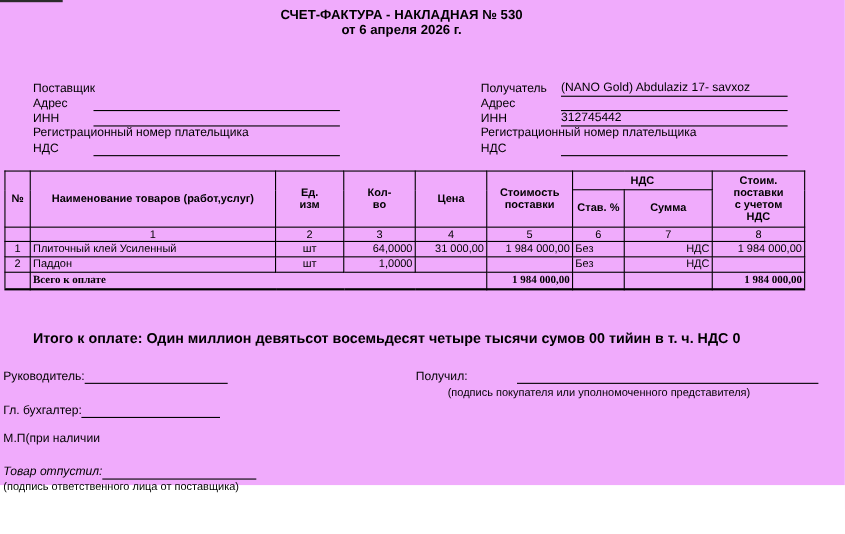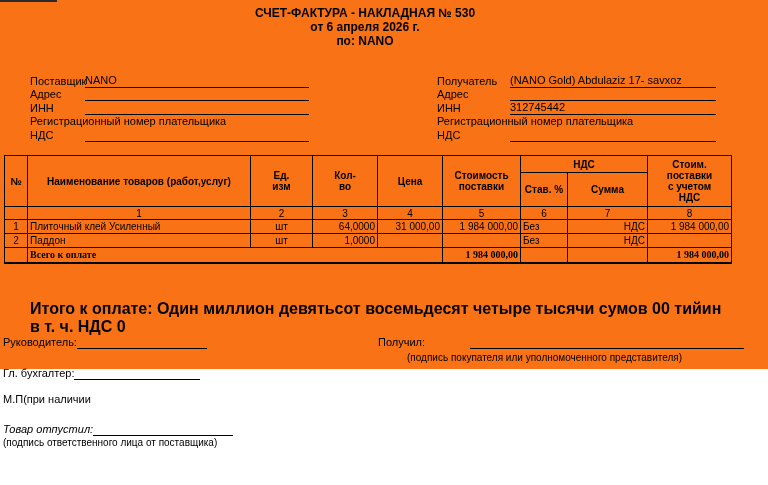--- a/index.html
+++ b/index.html
@@ -4,21 +4,21 @@
 <style>
   * { margin: 0; padding: 0; box-sizing: border-box; }
   html, body { background: #ffffff; }
   body {
     font-family: "Liberation Sans", "DejaVu Sans", sans-serif;
     color: #000;
     width: 768px; height: 485px;
     position: relative;
     overflow: hidden;
   }
-  .page { position: absolute; left: 0; top: 0; width: 768px; height: 369px; background: #f97316; }
+  .page { position: absolute; left: 0; top: 0; width: 768px; height: 441px; background: #f0abfc; }
 
   .edge-mark { position: absolute; left: 0; top: 0; width: 57px; height: 2px; background: #2b2b2b; }
 
   
   .title-block {
     position: absolute; left: 0; top: 6px; width: 730px;
     text-align: center; font-weight: bold; font-size: 12px; line-height: 14px;
   }
 
   
@@ -55,45 +55,43 @@
   tr.total td { height: 15px; line-height: 13px; font-weight: bold; font-family: Liberation Serif, serif; }
   td.c { text-align: center; }
   td.l { text-align: left; }
   td.r { text-align: right; }
   td.vatrate { text-align: left; padding-left: 5px; margin-top: 31px; }
   td.vatsum { text-align: right; padding-right: 1px; }
 
   
   .amount-words {
     position: absolute; left: 30px; top: 300px; width: 700px;
-    font-size: 16px; font-weight: bold;
+    font-size: 13px; font-weight: bold;
   }
 
   
   .sig { position: absolute; font-size: 11px; line-height: 13px; white-space: nowrap; }
   .sig .line { display: inline-block; border-bottom: 1px solid #000; height: 11px; vertical-align: bottom; }
   .note { position: absolute; font-size: 10px; line-height: 12px; white-space: nowrap; }
 </style>
 </head>
 <body>
 
 <div class="page">
 
   <div class="edge-mark"></div>
 
   <div class="title-block">
     <div>СЧЕТ-ФАКТУРА - НАКЛАДНАЯ № 530</div>
     <div>от 6 апреля 2026 г.</div>
-    <div>по: NANO</div>
   </div>
 
   <div class="party left">
     <div class="row">
       <span class="lbl">Поставщик</span>
-      <span class="val">NANO</span>
     </div>
     <div class="row">
       <span class="lbl">Адрес</span>
       <span class="val"></span>
     </div>
     <div class="row">
       <span class="lbl">ИНН</span>
       <span class="val"></span>
     </div>
     <div class="row no-line">

